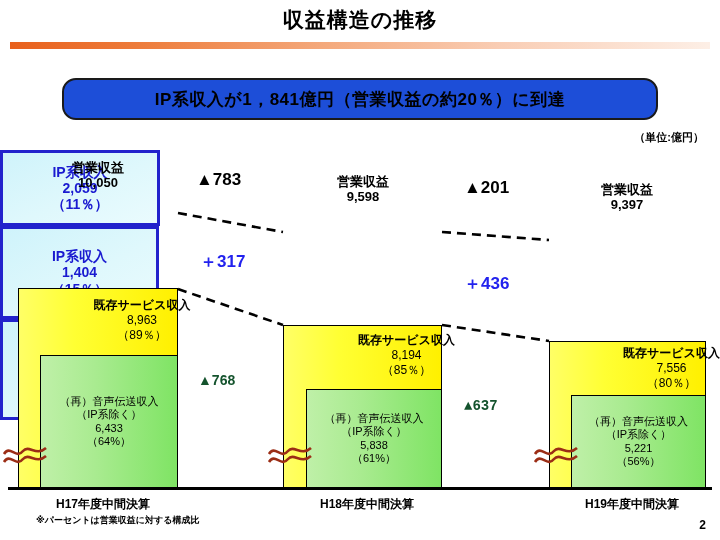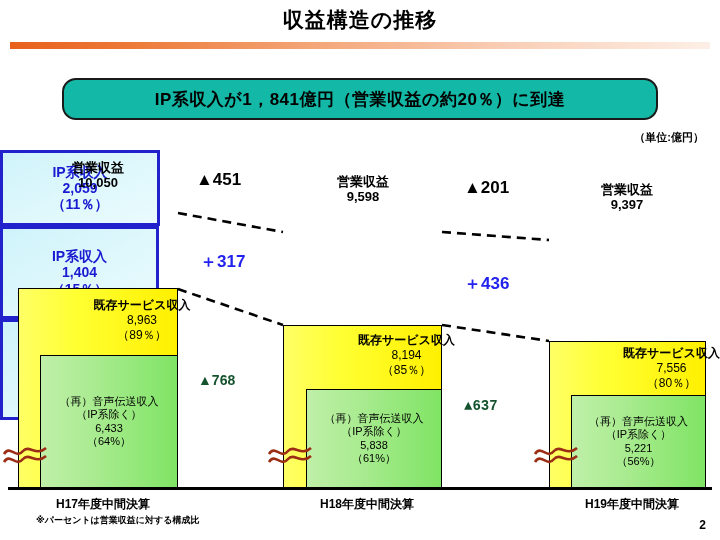--- a/index.html
+++ b/index.html
@@ -21,21 +21,21 @@
     color:#000;
   }
   .title-rule{
     position:absolute;left:10px;top:42px;width:700px;height:7px;
     background:linear-gradient(to right,#E8601C 0%,#ED7B3A 18%,#F4A97C 45%,#F9CDB4 70%,#FDEFE6 100%);
   }
 
   
   .callout{
     position:absolute;left:62px;top:78px;width:596px;height:42px;
-    background:#14b8a6;
+    background:#1d4ed8;
     border:2px solid #1a1a1a;
     border-radius:14px;
     box-sizing:border-box;
     display:flex;align-items:center;justify-content:center;
   }
   .callout-text{
     font-size:17px;font-weight:bold;letter-spacing:0.5px;color:#000;
     white-space:nowrap;
   }
 
@@ -203,21 +203,21 @@
 
       <line x1="178" y1="63" x2="283" y2="82" stroke="#000" stroke-width="2.6" stroke-dasharray="9,6"></line>
 
       <line x1="178" y1="139" x2="283" y2="175" stroke="#000" stroke-width="2.6" stroke-dasharray="9,6"></line>
 
       <line x1="442" y1="82" x2="549" y2="90" stroke="#000" stroke-width="2.6" stroke-dasharray="9,6"></line>
 
       <line x1="442" y1="175" x2="549" y2="191" stroke="#000" stroke-width="2.6" stroke-dasharray="9,6"></line>
     </svg>
 
-    <div class="delta-top" style="left:196px;top:20px;">▲451</div>
+    <div class="delta-top" style="left:196px;top:20px;">▲783</div>
     <div class="delta-mid" style="left:200px;top:100px;">＋317</div>
     <div class="delta-bot" style="left:198px;top:222px;">▲768</div>
 
     <div class="delta-top" style="left:464px;top:28px;">▲201</div>
     <div class="delta-mid" style="left:464px;top:122px;">＋436</div>
     <div class="delta-bot" style="left:464px;top:248px;font-family:Liberation Mono, monospace;">▲637</div>
 
     <div class="axis"></div>
 
     <div class="xlabel" style="left:8px;top:346px;width:190px;">H17年度中間決算</div>

